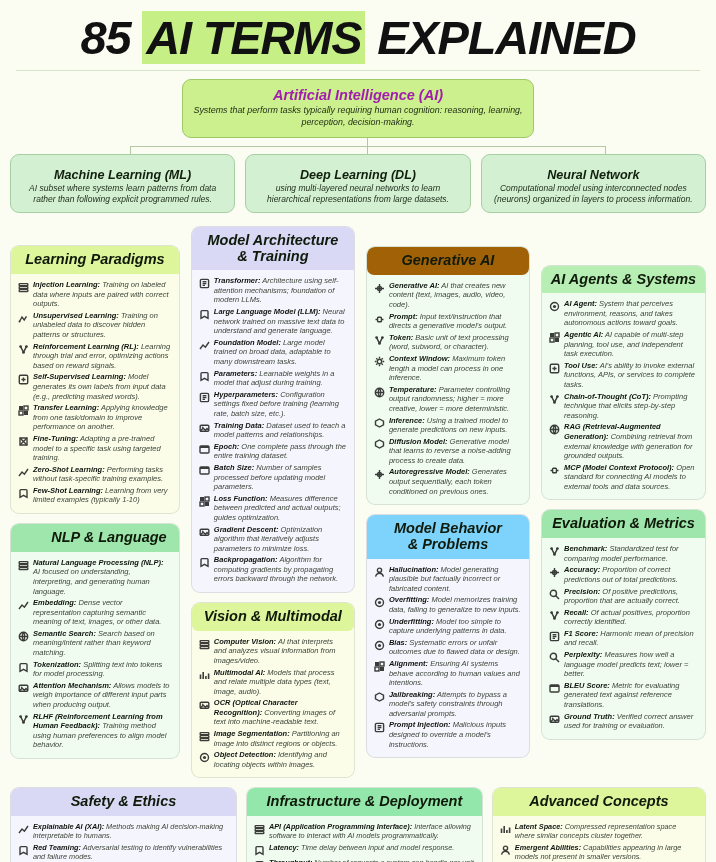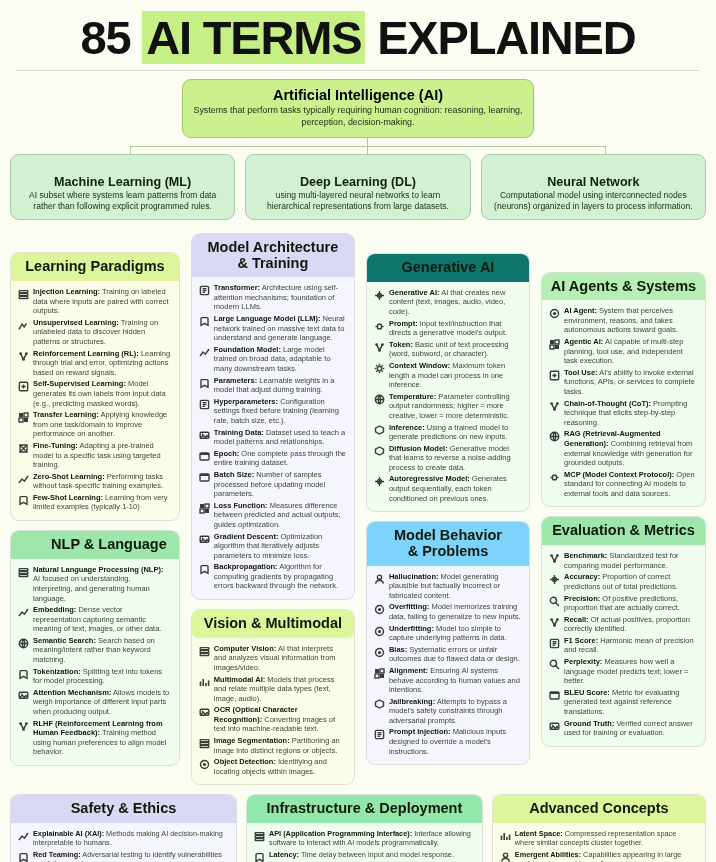--- a/index.html
+++ b/index.html
@@ -2,52 +2,52 @@
 <html><head>
 <meta charset="utf-8">
 <style>
   * { box-sizing: border-box; margin: 0; padding: 0; }
   html, body {
     width: 716px; height: 862px;
     background: #fbfdf2;
     font-family: "Liberation Sans", sans-serif;
     overflow: hidden;
   }
-  .page { position: relative; width: 716px; height: 630px; padding: 0 10px; }
+  .page { position: relative; width: 716px; height: 630px; padding: 0 10px; font-style: italic; }
 
   
   .title-bar {
     height: 68px; display: flex; align-items: center; justify-content: center;
     padding-top: 6px;
   }
   .title {
     font-size: 47px; font-weight: 700; letter-spacing: -1.2px;
     color: #111; white-space: nowrap;
   }
   .title .hl { background: #c6ef86; padding: 0 4px; }
   .title-rule { border-top: 1px solid #d8e2c6; margin: 2px 6px 8px 6px; }
 
   
   .hier { position: relative; padding-bottom: 4px; }
   .root-box {
     width: 352px; margin: 0 auto;
     background: #ccf08d; border: 1px solid #9ec86a; border-radius: 9px;
     padding: 7px 10px 8px; text-align: center;
   }
-  .root-box .h { font-size: 14.5px; font-weight: 700; color: #000000; }
+  .root-box .h { font-size: 14.5px; font-weight: 700; color: #a21caf; }
   .root-box .d { font-size: 8.9px; color: #1d2a14; line-height: 1.32; margin-top: 2px; }
 
   .connectors { position: relative; height: 16px; }
   .connectors .vline { position: absolute; width: 1px; background: #b5c7a2; }
   .connectors .hline { position: absolute; height: 1px; background: #b5c7a2; }
 
   .child-row { display: flex; gap: 10px; justify-content: center; }
   .child-box {
     flex: 1 1 0; background: #d4f0d2; border: 1px solid #a6cfa3; border-radius: 9px;
-    padding: 20px 9px 7px; text-align: center;
+    padding: 13px 9px 7px; text-align: center;
   }
   .child-box .h { font-size: 12.6px; font-weight: 700; color: #10200d; }
   .child-box .d { font-size: 8.5px; color: #1b2a18; line-height: 1.32; margin-top: 1px; }
 
   
   .grid { display: flex; gap: 11px; margin-top: 9px; align-items: center; }
   .col { display: flex; flex-direction: column; gap: 9px; }
   .col-1 { width: 176px; }
   .col-2 { width: 170px; }
   .col-3 { width: 170px; }
@@ -419,21 +419,21 @@
                   <circle cx="5.5" cy="5.5" r="1.6" fill="#1b1b1b"></circle>
                 </svg>
               </span>
               <span class="tx"><b>Object Detection:</b> Identifying and locating objects within images.</span>
             </div>
           </div>
         </div>
       </div>
     <div class="col col-3">
         <div class="card" style="background: rgb(240, 252, 239);">
-          <div class="card-head" style="background: #0f766e;">Generative AI</div>
+          <div class="card-head" style="background: #a16207; border-radius: 7px;">Generative AI</div>
           <div class="card-body">
             <div class="term">
               <span class="ic">
                 <svg viewBox="0 0 11 11" xmlns="http://www.w3.org/2000/svg">
                   <path d="M5.5 1v9M1 5.5h9" stroke="#1b1b1b" fill="none" stroke-width="1.4"></path>
                   <circle cx="5.5" cy="5.5" r="2" stroke="#1b1b1b" fill="none" stroke-width="1.4"></circle>
                 </svg>
               </span>
               <span class="tx"><b>Generative AI:</b> AI that creates new content (text, images, audio, video, code).</span>
             </div>

